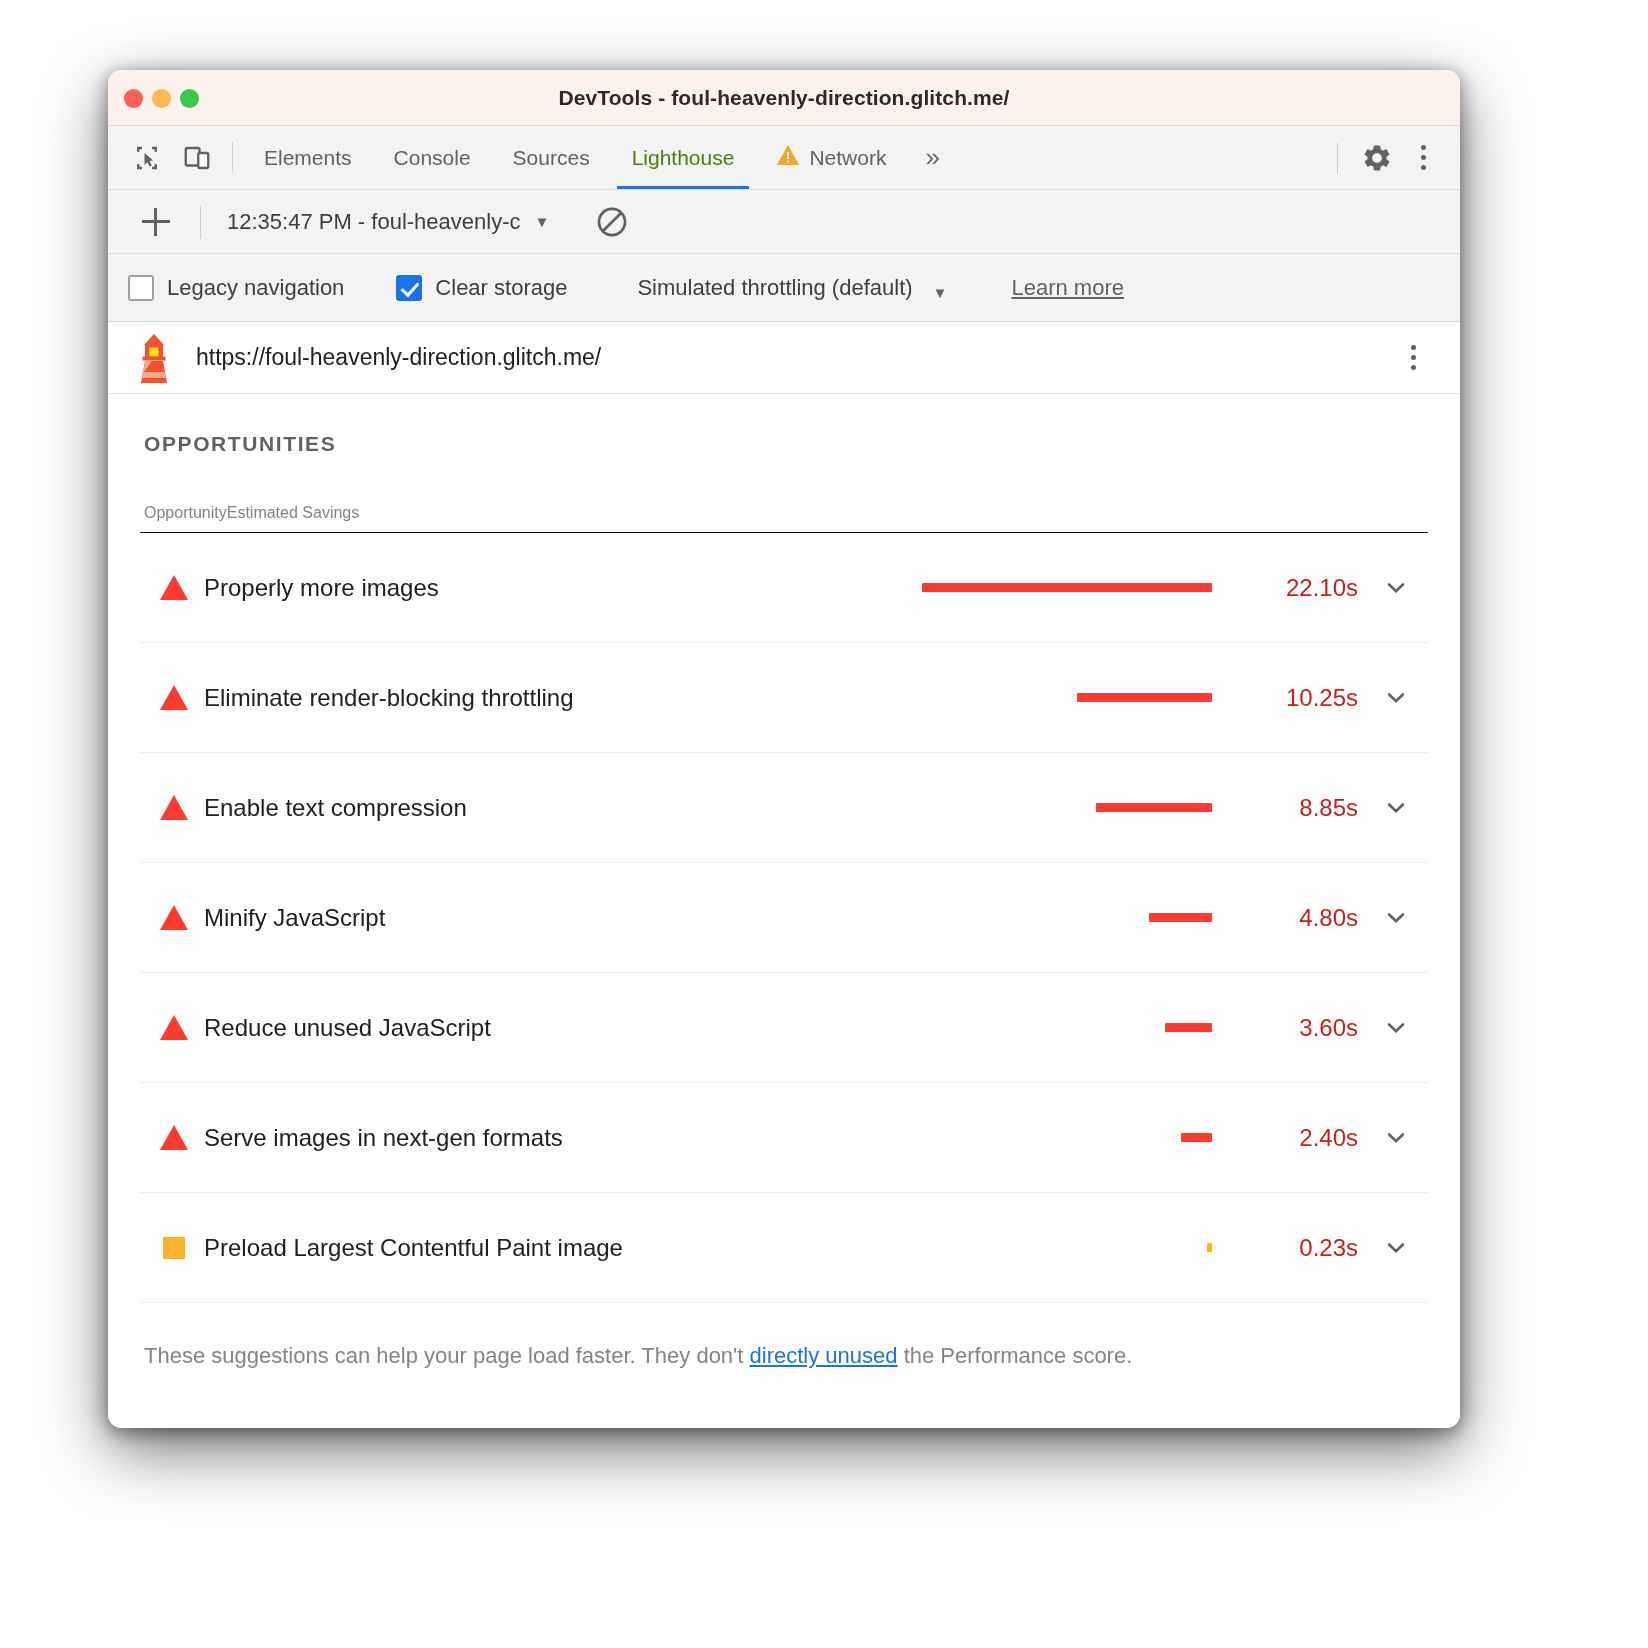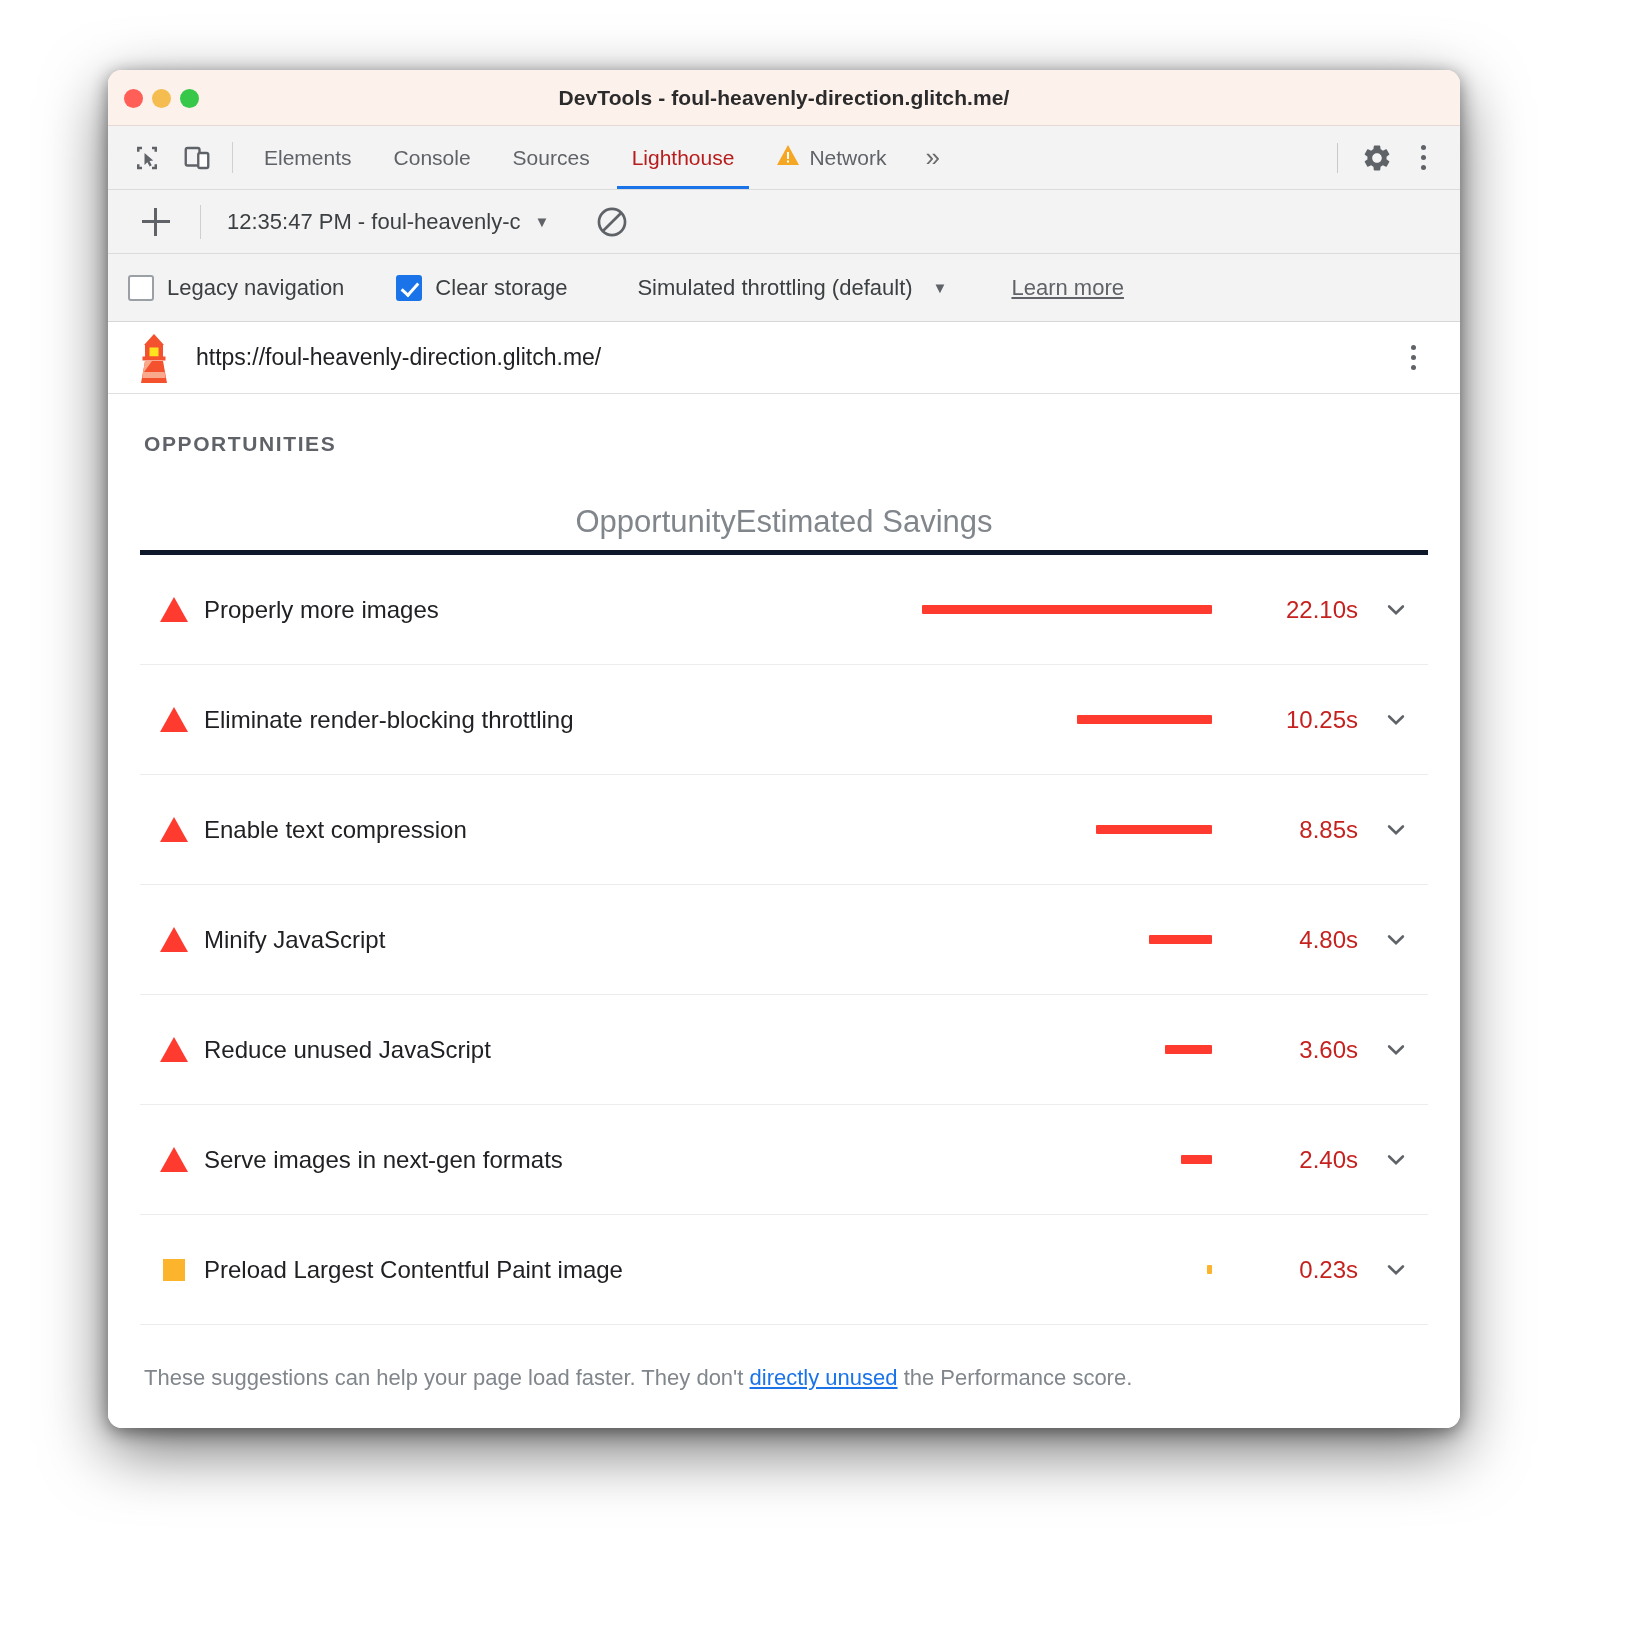--- a/index.html
+++ b/index.html
@@ -61,21 +61,21 @@
   }
   .tb-sep { width: 1px; background: #d0d0d0; margin: 16px 10px; }
   .tabs { display: flex; align-items: stretch; }
   .tab {
     display: flex; align-items: center; gap: 9px;
     padding: 0 21px;
     font-size: 21px; color: #5f6368;
     position: relative;
     white-space: nowrap;
   }
-  .tab.active { color: #b91c1c; }
+  .tab.active { color: #4d7c0f; }
   .tab.active::after {
     content: ""; position: absolute; left: 6px; right: 6px; bottom: 0;
     height: 3px; background: #1a73e8;
   }
   .tab .warn-tri { display: inline-block; }
   .chev-more { display: flex; align-items: center; padding: 0 18px; color: #6b6b6b; font-size: 26px; }
   .tb-right { margin-left: auto; display: flex; align-items: center; padding-right: 14px; }
   .vrule { width: 1px; height: 30px; background: #c9c9c9; margin: 0 16px; }
   .gear-btn, .kebab-btn { width: 46px; height: 46px; display: flex; align-items: center; justify-content: center; }
   .kebab { display: flex; flex-direction: column; gap: 5px; align-items: center; }
@@ -119,21 +119,21 @@
   .cb.checked {
     background: #1a73e8; border-color: #1a73e8;
     position: relative;
   }
   .cb.checked::after {
     content: ""; position: absolute;
     left: 7px; top: 2px; width: 7px; height: 14px;
     border: solid #fff; border-width: 0 3px 3px 0;
     transform: rotate(42deg);
   }
-  .throttle { margin-left: 26px; display: flex; align-items: center; gap: 20px; }
+  .throttle { margin-left: 26px; display: flex; align-items: flex-end; gap: 20px; }
   .learn { margin-left: 20px; color: #5f6368; text-decoration: underline; }
 
   
   .url-row {
     height: 72px; background: #ffffff; border-bottom: 1px solid #e0e0e0;
     display: flex; align-items: center; padding: 0 24px 0 26px;
     flex: 0 0 auto;
   }
   .lh-logo { width: 40px; height: 52px; margin-right: 22px; flex: 0 0 auto; }
   .url-text { font-size: 23px; color: #202124; }
@@ -142,24 +142,24 @@
   
   .report {
     flex: 1 1 auto; background: #ffffff; padding: 0 32px;
     display: flex; flex-direction: column; overflow: hidden;
   }
   .section-title {
     font-size: 21px; font-weight: bold; color: #5f6368;
     letter-spacing: 1.6px; padding: 38px 0 0 4px;
   }
   .col-head {
-    display: flex; align-items: flex-end; justify-content: center;
+    display: flex; align-items: flex-end; justify-content: flex-start;
     padding: 48px 4px 10px 4px;
-    font-size: 31px; color: #80868b;
-    border-bottom: 5px solid #0f172a;
+    font-size: 16px; color: #80868b;
+    border-bottom: 1px solid #0f172a;
   }
   .opp-list { display: flex; flex-direction: column; }
   .opp-row {
     display: flex; align-items: center;
     height: 110px;
     border-bottom: 1px solid #ececec;
     padding-left: 4px;
   }
   .opp-icon { width: 60px; display: flex; align-items: center; justify-content: center; flex: 0 0 auto; }
   .tri-red {

